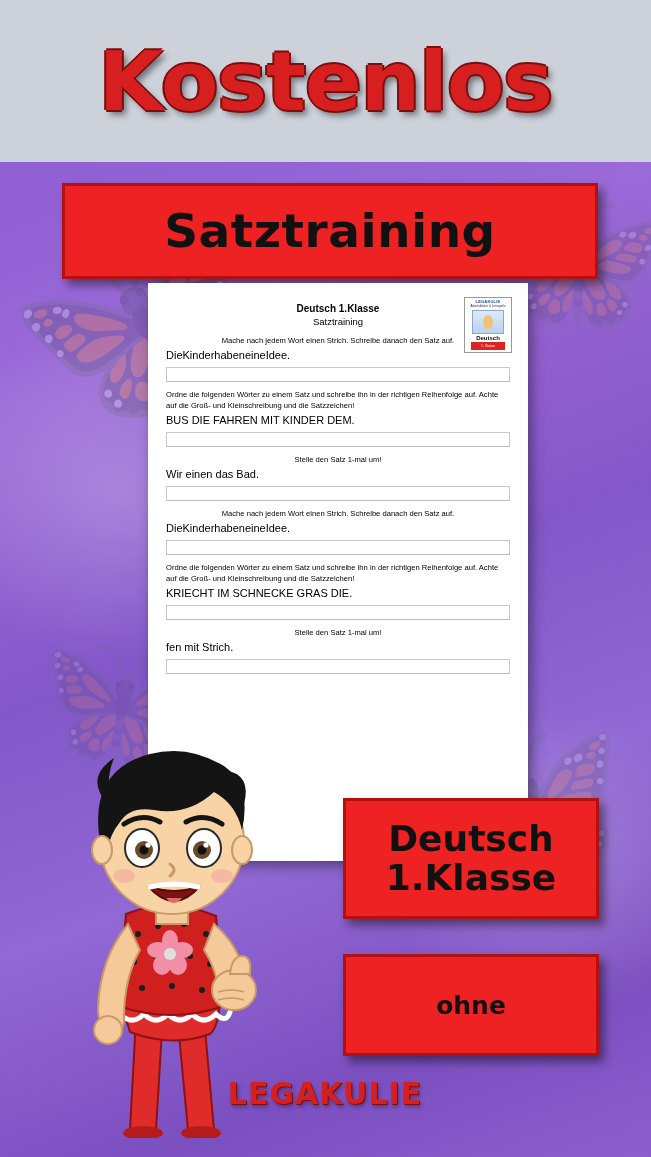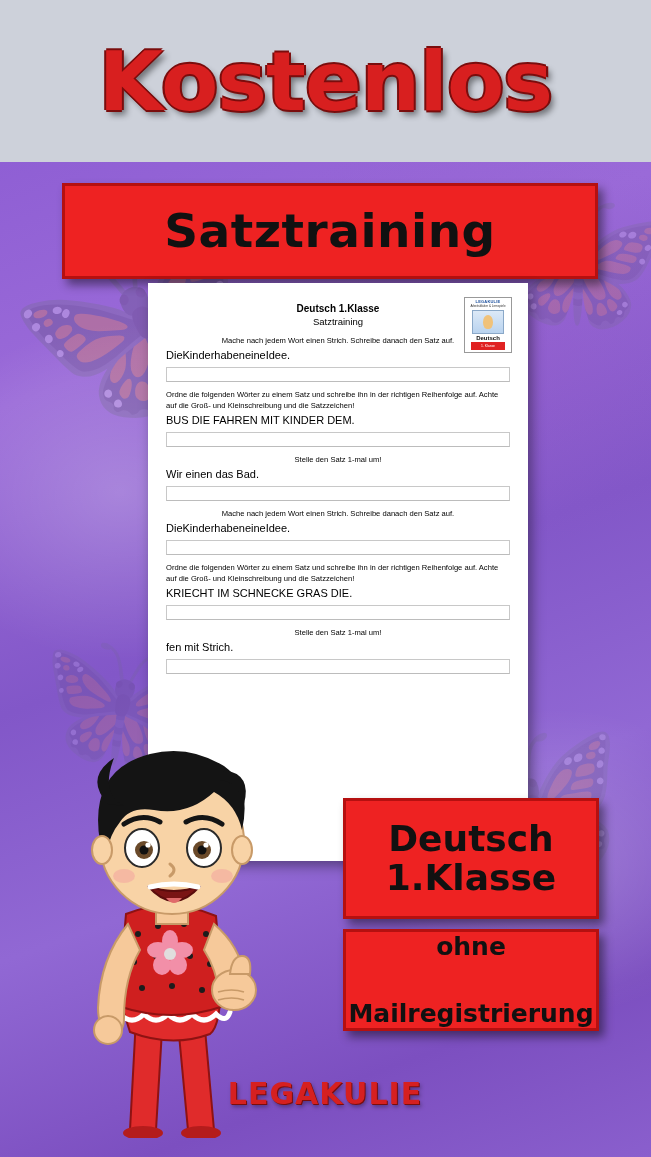--- a/index.html
+++ b/index.html
@@ -99,21 +99,21 @@
   }
   #satztraining-box .txt { font-size: 47px; letter-spacing: 0.5px; }
 
   #deutsch-box {
     left: 343px; top: 798px;
     width: 250px; height: 115px;
   }
   #deutsch-box .txt { font-size: 36px; }
 
   #ohne-box {
-    left: 343px; top: 929px;
+    left: 343px; top: 954px;
     width: 250px; height: 96px; gap: 40px;
   }
   #ohne-box .txt { font-size: 25px; }
 
   
   .worksheet {
     position: absolute;
     left: 148px; top: 283px;
     width: 380px; height: 578px;
     background: #ffffff;
@@ -309,21 +309,20 @@
 
   </div>
 
   <div class="red-box" id="deutsch-box">
     <div class="txt">Deutsch</div>
     <div class="txt">1.Klasse</div>
   </div>
 
   <div class="red-box" id="ohne-box">
     <div class="txt">ohne</div>
-    <div class="txt">Mailregistrierung</div>
   </div>
 
   <svg class="mascot" viewBox="0 0 280 420">
 
     <path d="M98 300 L92 412 L118 412 L124 312 Z" fill="#e02b2b" stroke="#8e1212" stroke-width="2"></path>
     <path d="M140 306 L150 412 L176 412 L166 300 Z" fill="#e02b2b" stroke="#8e1212" stroke-width="2"></path>
 
     <ellipse cx="105" cy="415" rx="20" ry="7" fill="#b41c1c"></ellipse>
     <ellipse cx="163" cy="415" rx="20" ry="7" fill="#b41c1c"></ellipse>
 

